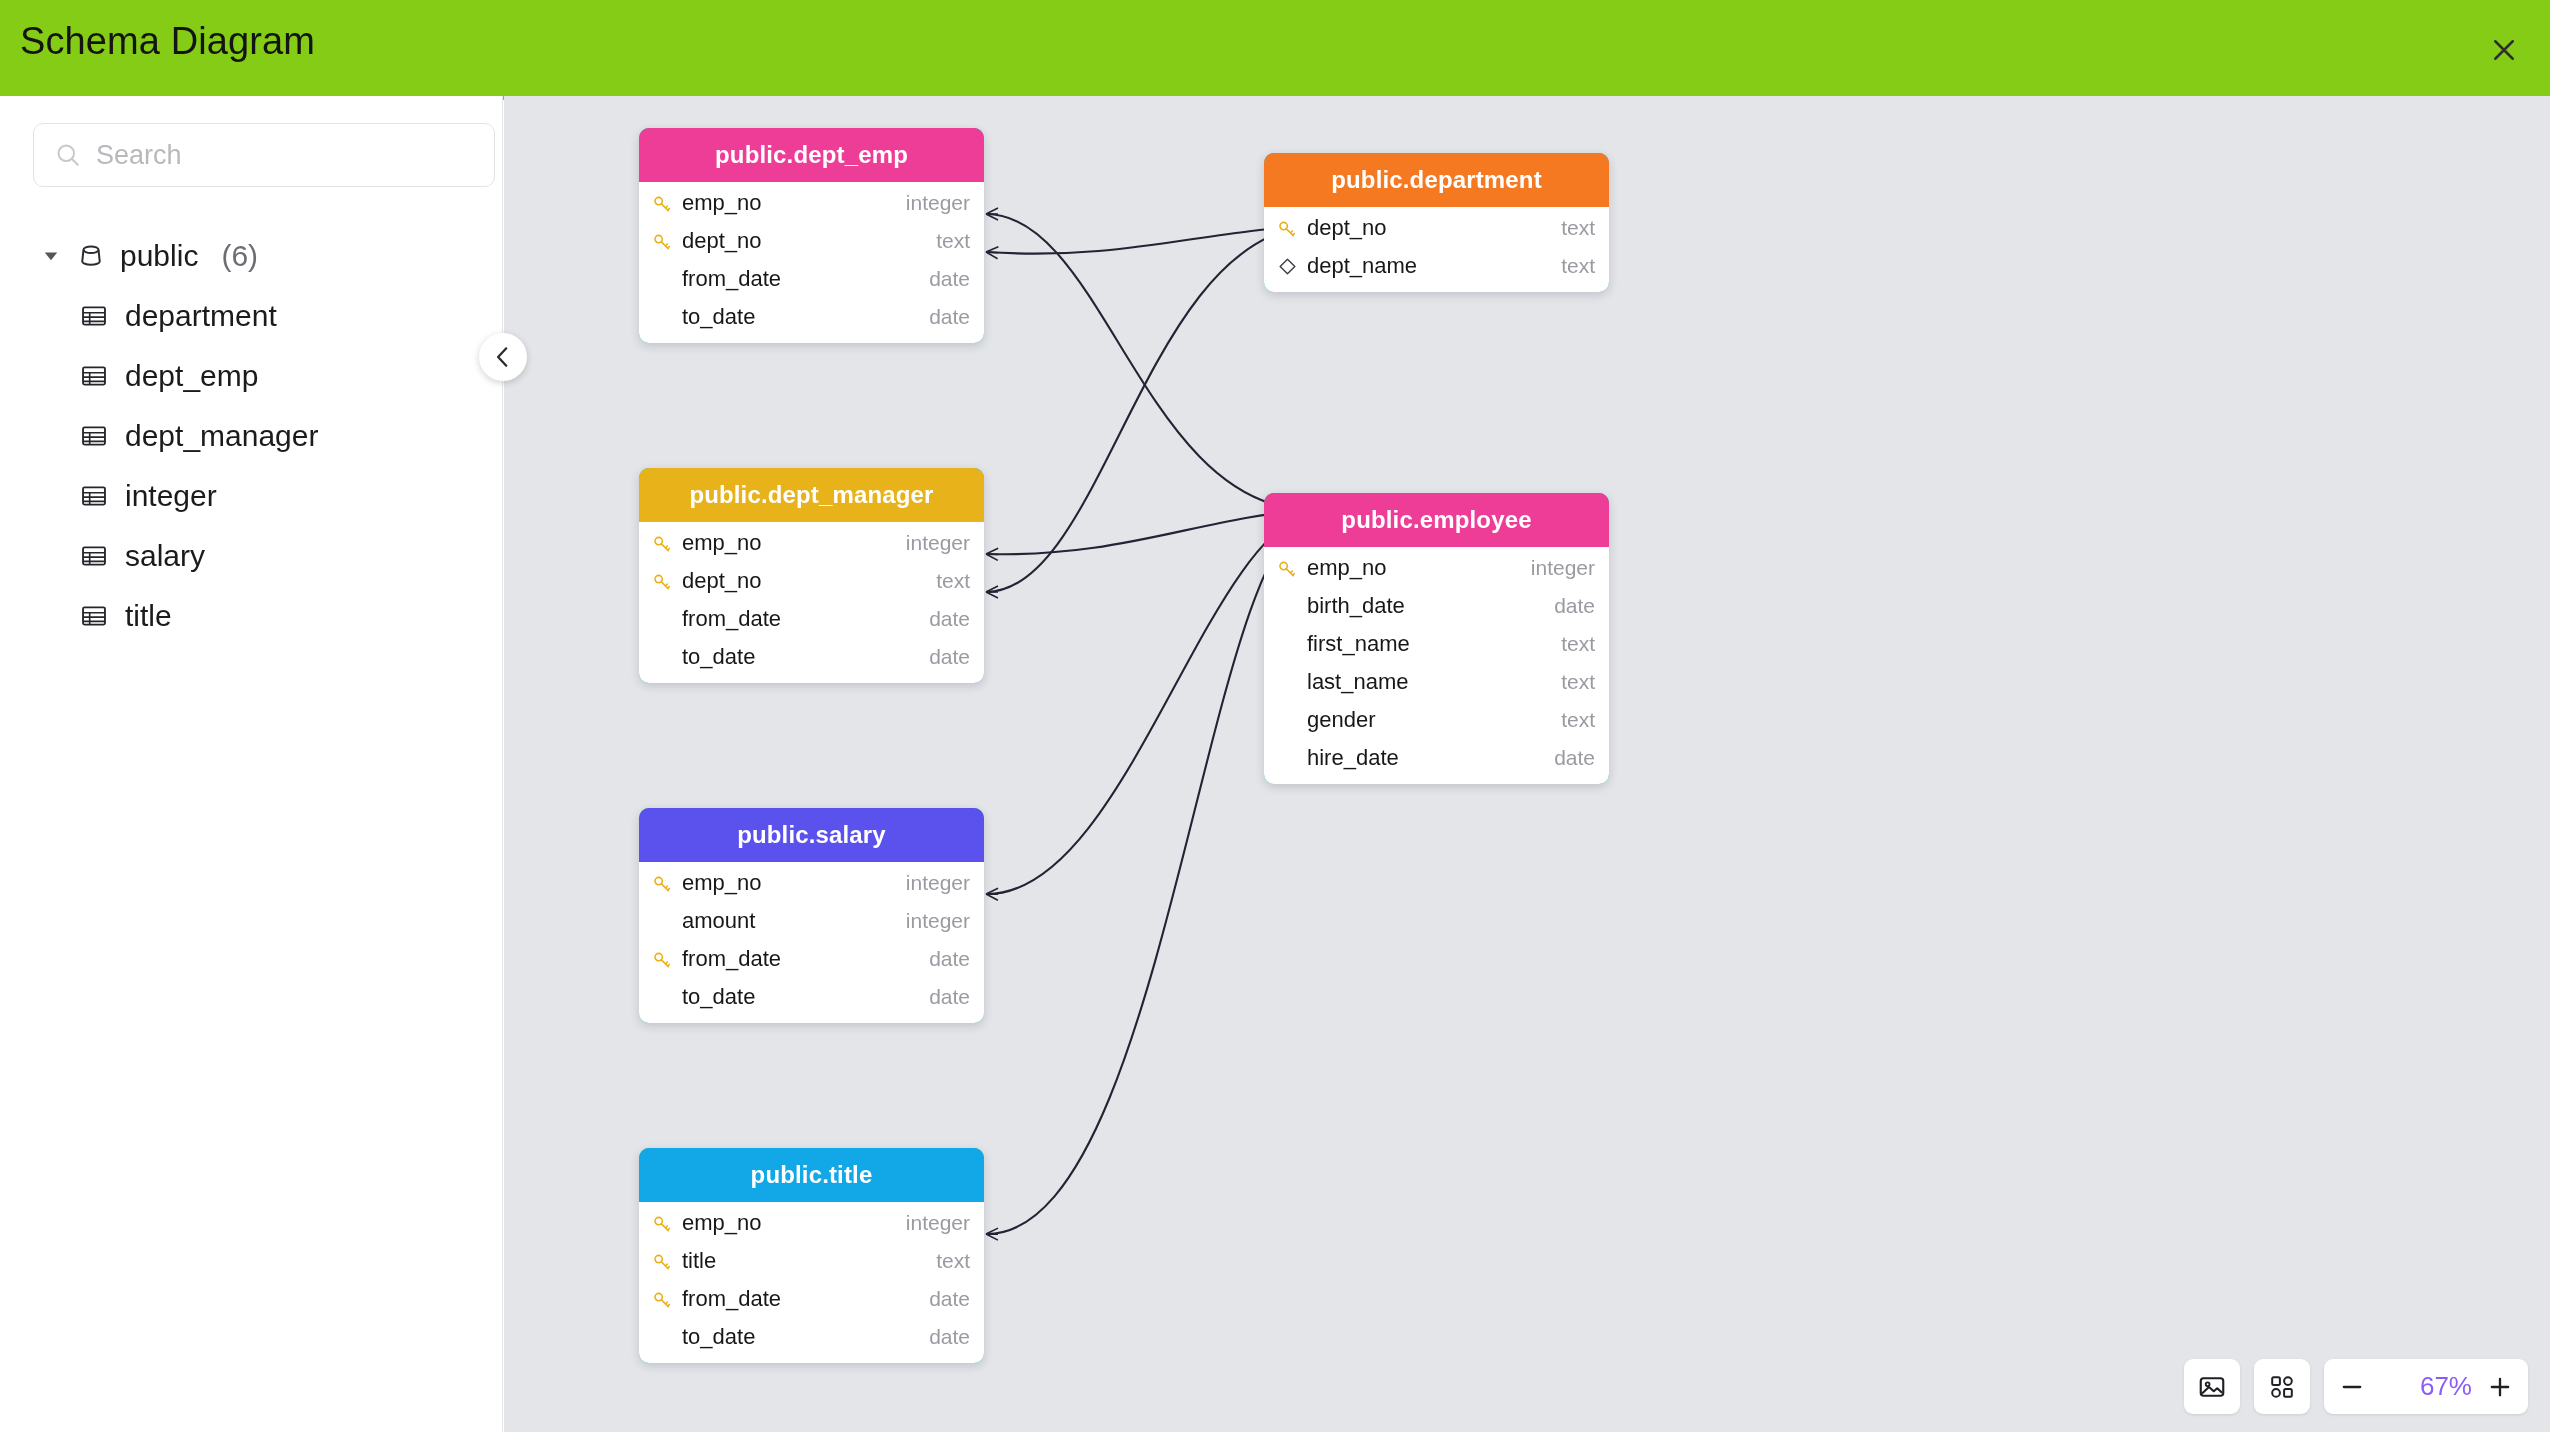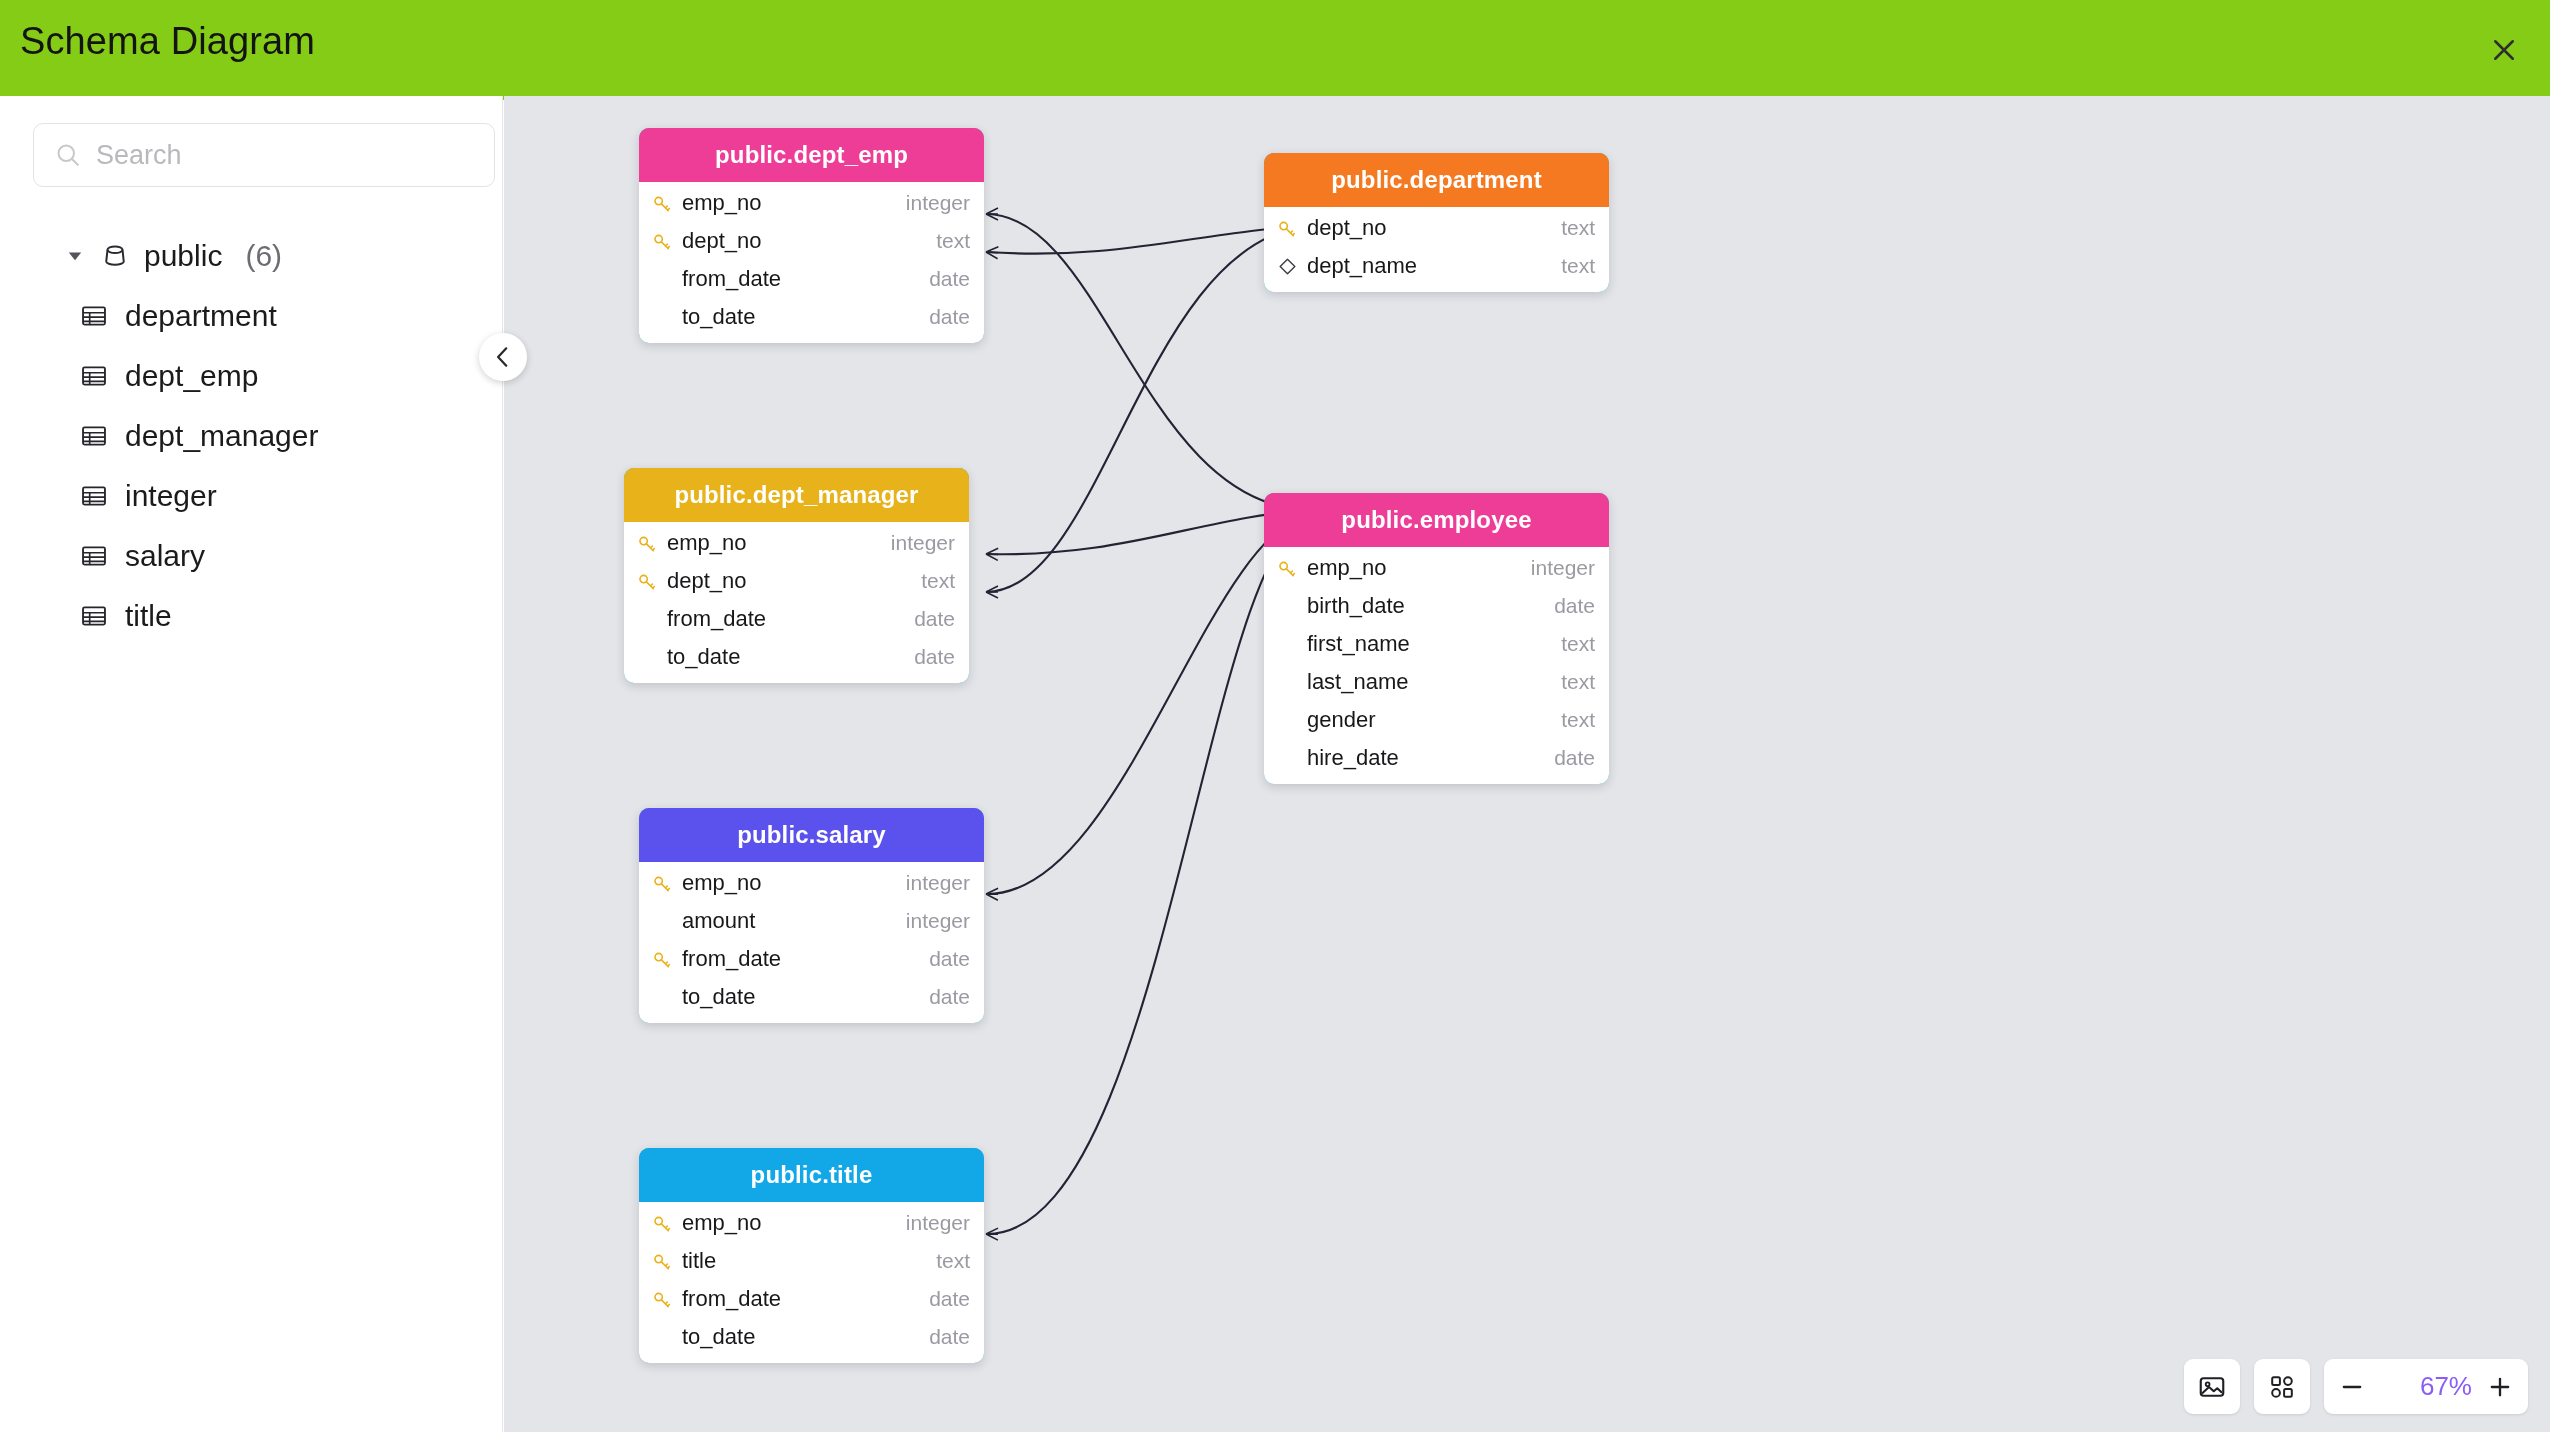--- a/index.html
+++ b/index.html
@@ -46,21 +46,21 @@
     font-family:"Liberation Sans", sans-serif; font-size:27px; color:#2b2b2b;
     height:100%;
   }
   .search-input::placeholder { color:#b9b9bd; }
 
   .tree { position:absolute; left:0; top:130px; width:503px; }
   .tree-row {
     display:flex; align-items:center; height:60px; cursor:pointer;
     white-space:nowrap;
   }
-  .tree-row.schema { padding-left:40px; gap:14px;margin-left:24px; }
+  .tree-row.schema { padding-left:40px; gap:14px; }
   .tree-row.table  { padding-left:80px; gap:17px; }
   .caret { width:22px; height:22px; flex:0 0 auto; display:block; }
   .schema-icon { width:30px; height:30px; flex:0 0 auto; display:block; }
   .table-icon  { width:28px; height:28px; flex:0 0 auto; display:block; }
   .tree-label { font-size:30px; color:#1b1b1b; font-weight:400; }
   .tree-count { font-size:30px; color:#6c6c72; margin-left:9px; }
 
   
   .collapse-btn {
     position:absolute; left:479px; top:237px; width:48px; height:48px;
@@ -282,21 +282,21 @@
             </div>
             <div class="field">
               <svg class="field-icon" viewBox="0 0 24 24">
                 <path d="M12 3.6 L20.4 12 L12 20.4 L3.6 12 Z" fill="none" stroke="#3c3c44" stroke-width="1.6" stroke-linejoin="round"></path>
               </svg>
               <span class="field-name">dept_name</span>
               <span class="field-type">text</span>
             </div>
           </div>
         </div>
-        <div class="node" style="left: 120px; top: 372px;">
+        <div class="node" style="left: 135px; top: 372px;">
           <div class="node-header" style="background:#e8b21a;">public.dept_manager</div>
           <div class="node-body">
             <div class="field">
               <svg class="field-icon" viewBox="0 0 24 24">
                 <circle cx="7.6" cy="9.2" r="4.2" fill="none" stroke="#eab117" stroke-width="1.8"></circle>
                 <path d="M10.5 12.2 L18.6 20.3 M15.4 17.1 L17.6 14.9 M17.9 19.6 L19.8 17.7" fill="none" stroke="#eab117" stroke-width="1.8" stroke-linecap="round"></path>
               </svg>
               <span class="field-name">emp_no</span>
               <span class="field-type">integer</span>
             </div>

